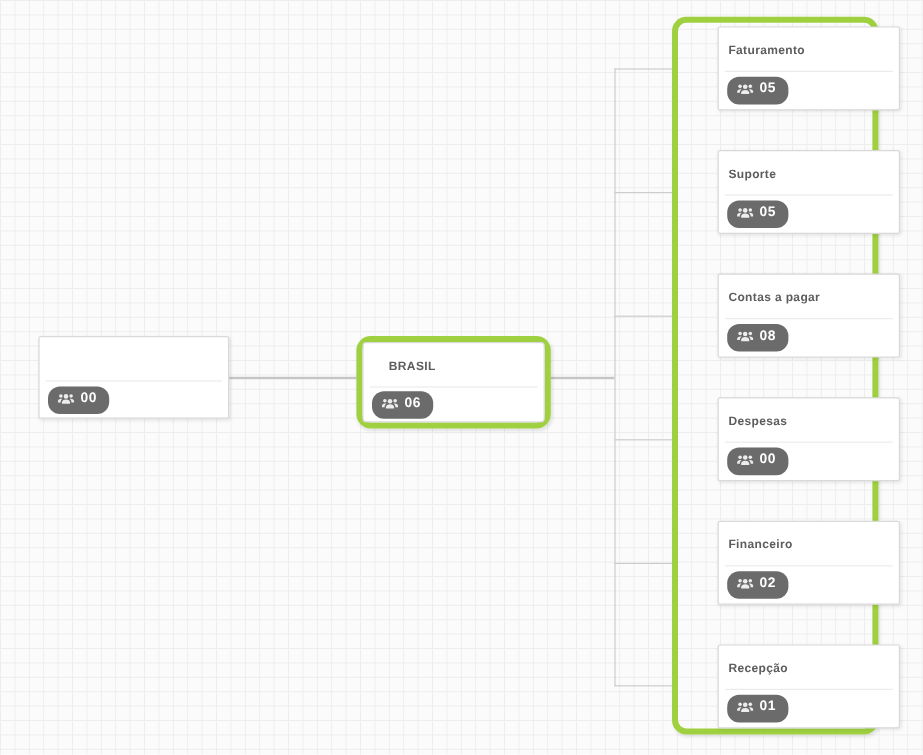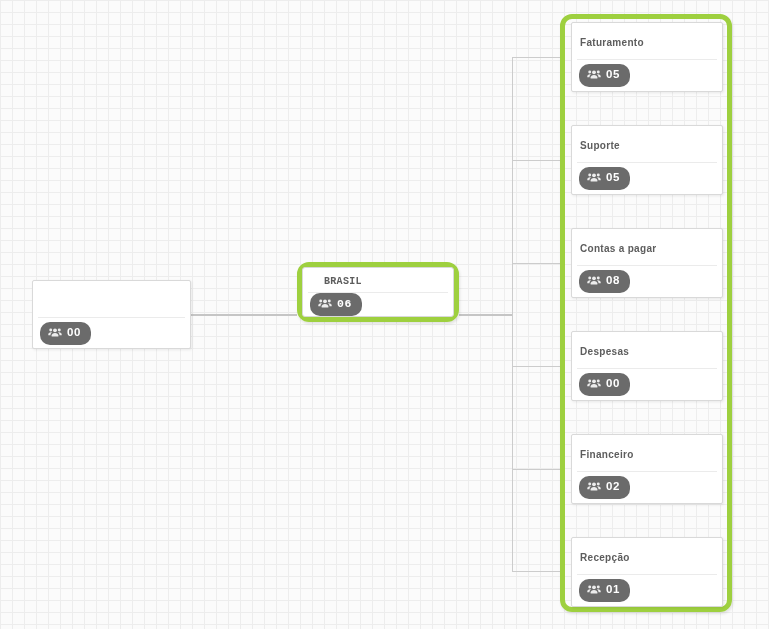--- a/index.html
+++ b/index.html
@@ -45,21 +45,21 @@
   .green-wrap{
     position:absolute;
     border:5px solid #9ed03f;
     border-radius:12px;
     box-sizing:border-box;
     box-shadow:1px 2px 3px rgba(0,0,0,0.10);
     background:transparent;
   }
   .green-wrap .card{position:absolute;left:0;top:0;width:100%;height:100%;border-radius:3px;box-shadow:none;}
   
-  .child{left:571px;width:152px;height:70px;}
+  .child{left:598px;width:152px;height:70px;}
   .c0{top:22px;}.c1{top:125px;}.c2{top:228px;}.c3{top:331px;}.c4{top:434px;}.c5{top:537px;}
 </style>
 </head>
 <body>
 
 <svg width="0" height="0" style="position:absolute">
   <defs>
     <g id="users-glyph">
       <circle cx="10" cy="4.6" r="2.7"></circle>
       <path d="M10 8.3c-2.8 0-4.8 1.5-4.8 3.5v1.5h9.6v-1.5c0-2-2-3.5-4.8-3.5z"></path>
@@ -89,21 +89,21 @@
     <div class="card-body">
       <span class="badge">
         <svg class="badge-icon" viewBox="0 0 20 14">
             <use href="#users-glyph"></use>
           </svg>
         <span>00</span>
       </span>
     </div>
   </div>
 
-  <div class="green-wrap" style="left:297px;top:262px;width:162px;height:60px;font-family:Liberation Mono, monospace;">
+  <div class="green-wrap" style="left:297px;top:280px;width:162px;height:77px;">
     <div class="card">
       <div class="card-title indent">BRASIL</div>
       <div class="card-sep"></div>
       <div class="card-body">
         <span class="badge">
           <svg class="badge-icon" viewBox="0 0 20 14">
               <use href="#users-glyph"></use>
             </svg>
           <span>06</span>
         </span>

